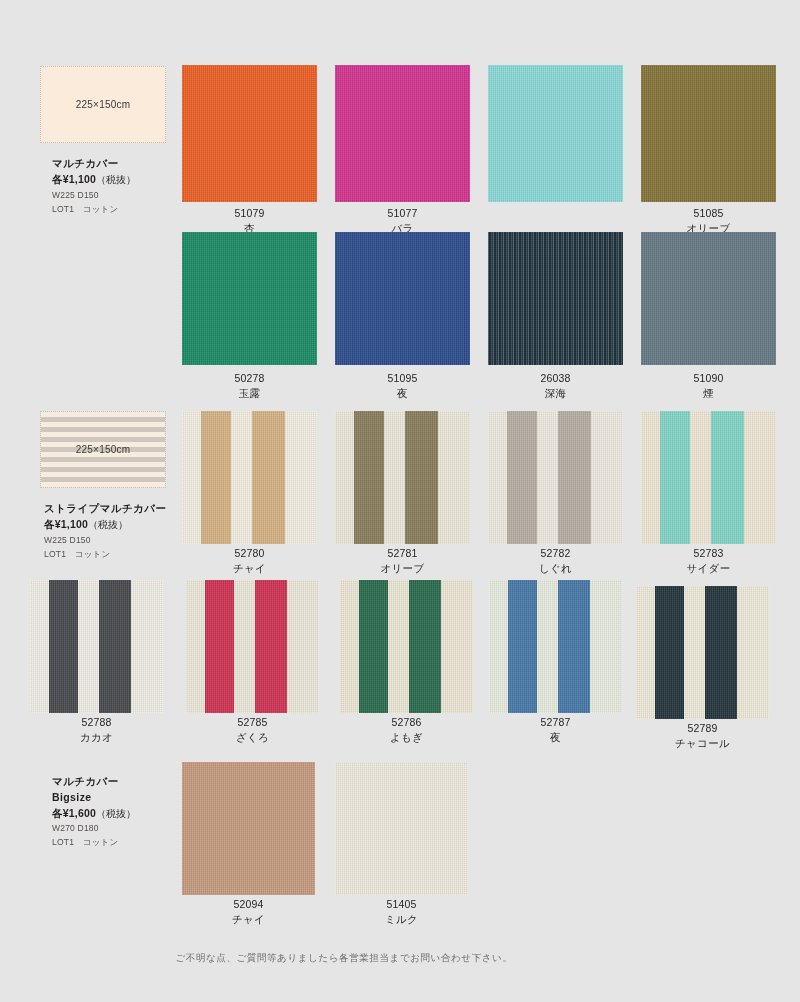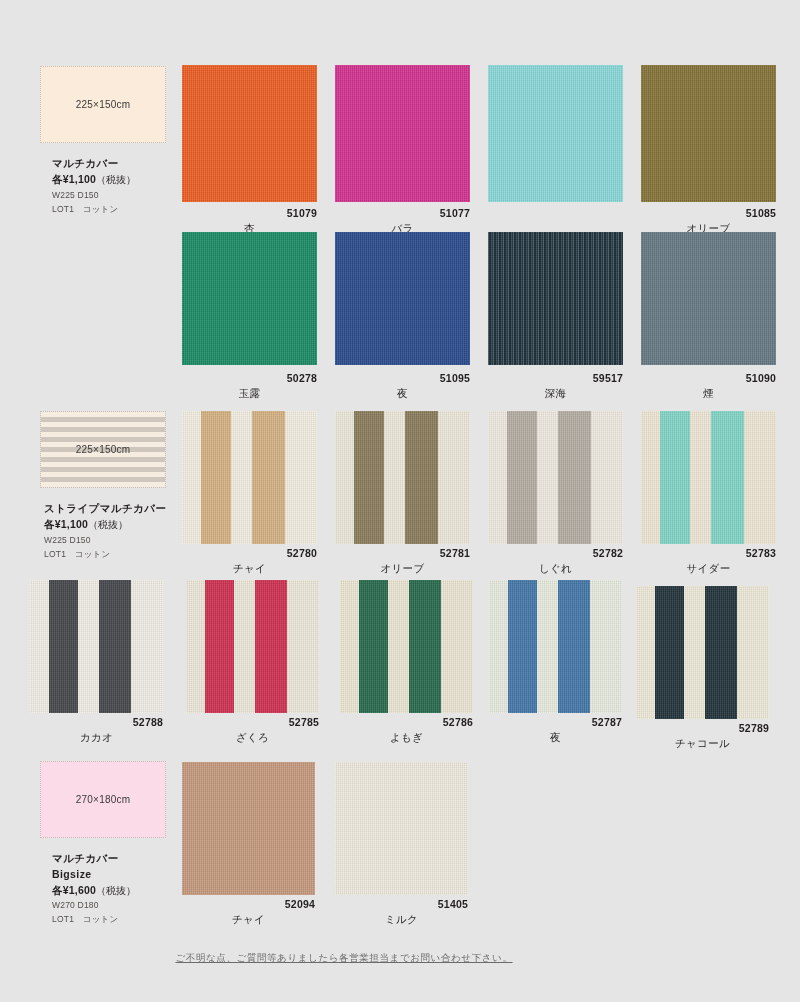--- a/index.html
+++ b/index.html
@@ -39,25 +39,24 @@
   }
 
   
   .caption {
     position: absolute;
     text-align: center;
     line-height: 1.45;
   }
   .caption .code {
     font-size: 10.5px;
-    font-weight: 700;
+    font-weight: 400;
     letter-spacing: .2px;
     color: #231f20;
     display: block;
-    text-align: right;
   }
   .caption .name {
     font-size: 10.5px;
     font-weight: 400;
     color: #231f20;
     display: block;
     letter-spacing: .3px;
   }
 
   
@@ -116,21 +115,20 @@
   
   .footer {
     position: absolute;
     left: 0;
     top: 952px;
     width: 688px;
     text-align: center;
     font-size: 9.5px;
     color: #6b6b6b;
     letter-spacing: .6px;
-    text-decoration: underline;
   }
 </style>
 </head>
 <body>
 
 <div id="page">
 
   <div class="info" style="left:30px; top:66px;">
     <div class="preview" id="prev-0" style="background: rgb(251, 235, 219);">
       <span class="dim">225×150cm</span>
@@ -190,21 +188,21 @@
     </div>
   <div class="caption" style="left:335px; top:371px; width:135px;">
     <span class="code">51095</span>
     <span class="name">夜</span>
   </div>
 
   <div class="swatch coarse" id="sw-0-6" style="left: 488px; top: 232px; width: 135px; height: 133px; background: rgb(45, 68, 80);">
       <span class="weave"></span>
     </div>
   <div class="caption" style="left:488px; top:371px; width:135px;">
-    <span class="code">59517</span>
+    <span class="code">26038</span>
     <span class="name">深海</span>
   </div>
 
   <div class="swatch" id="sw-0-7" style="left: 641px; top: 232px; width: 135px; height: 133px; background: rgb(100, 120, 131);">
       <span class="weave"></span>
     </div>
   <div class="caption" style="left:641px; top:371px; width:135px;">
     <span class="code">51090</span>
     <span class="name">煙</span>
   </div>
@@ -290,23 +288,20 @@
 
   <div class="swatch" id="sw-1-8" style="left: 636px; top: 586px; width: 133px; height: 133px; background: linear-gradient(90deg, rgb(238, 234, 217) 0px, rgb(238, 234, 217) 14%, rgb(34, 50, 58) 14%, rgb(34, 50, 58) 36%, rgb(238, 234, 217) 36%, rgb(238, 234, 217) 52%, rgb(34, 50, 58) 52%, rgb(34, 50, 58) 76%, rgb(238, 234, 217) 76%, rgb(238, 234, 217) 100%);">
       <span class="weave"></span>
     </div>
   <div class="caption" style="left:636px; top:721px; width:133px;">
     <span class="code">52789</span>
     <span class="name">チャコール</span>
   </div>
 
   <div class="info" style="left:30px; top:761px;">
-    <div class="preview" id="prev-2" style="background: rgb(251, 219, 232);">
-      <span class="dim">270×180cm</span>
-    </div>
     <div class="txt" style="padding-left:22px;">
       <div class="t1">マルチカバー</div>
       <div class="t1">Bigsize</div>
       <div class="t2">
         <span>各¥1,600</span><span class="tax">（税抜）</span>
       </div>
       <div class="t3">W270 D180</div>
       <div class="t3">LOT1　コットン</div>
     </div>
   </div>

